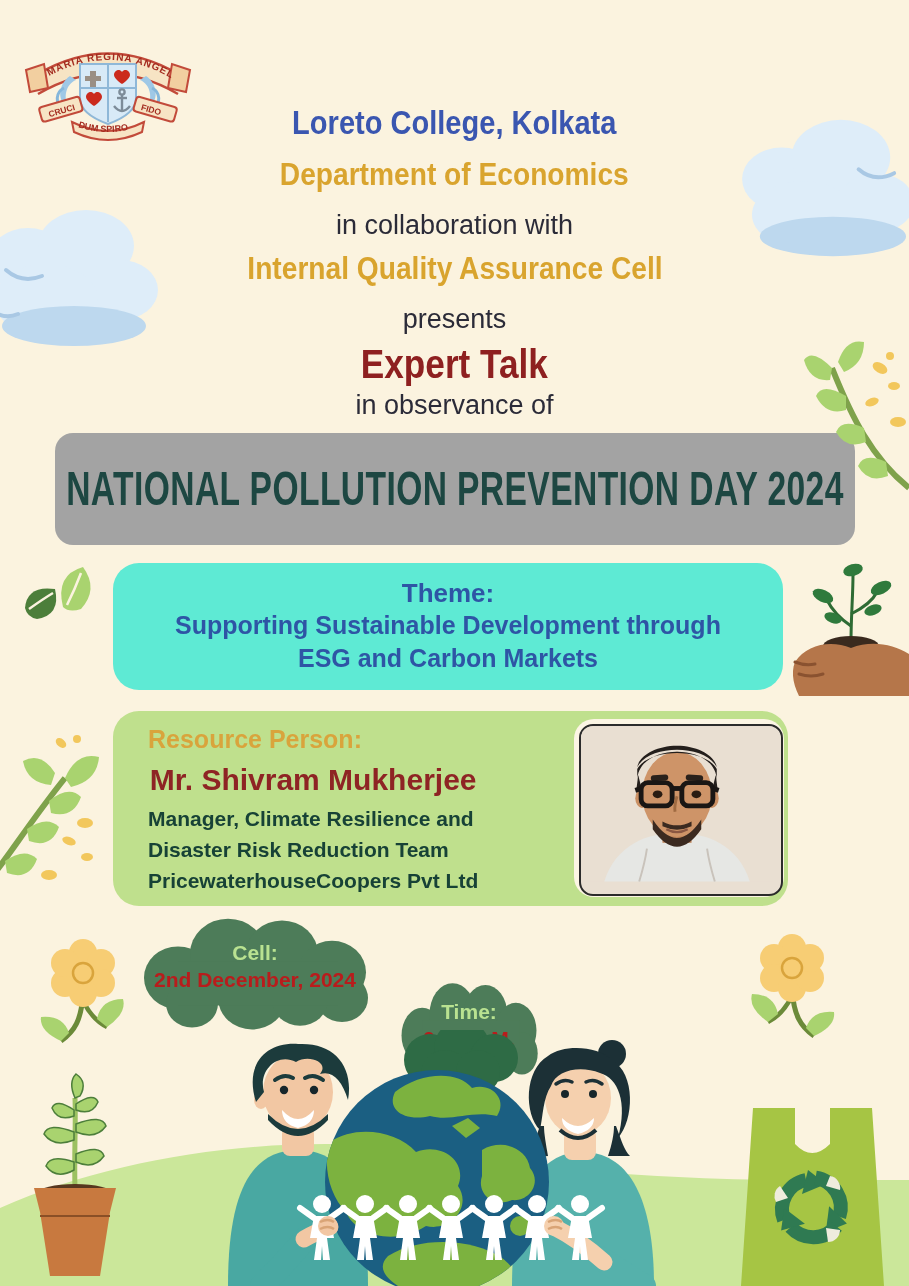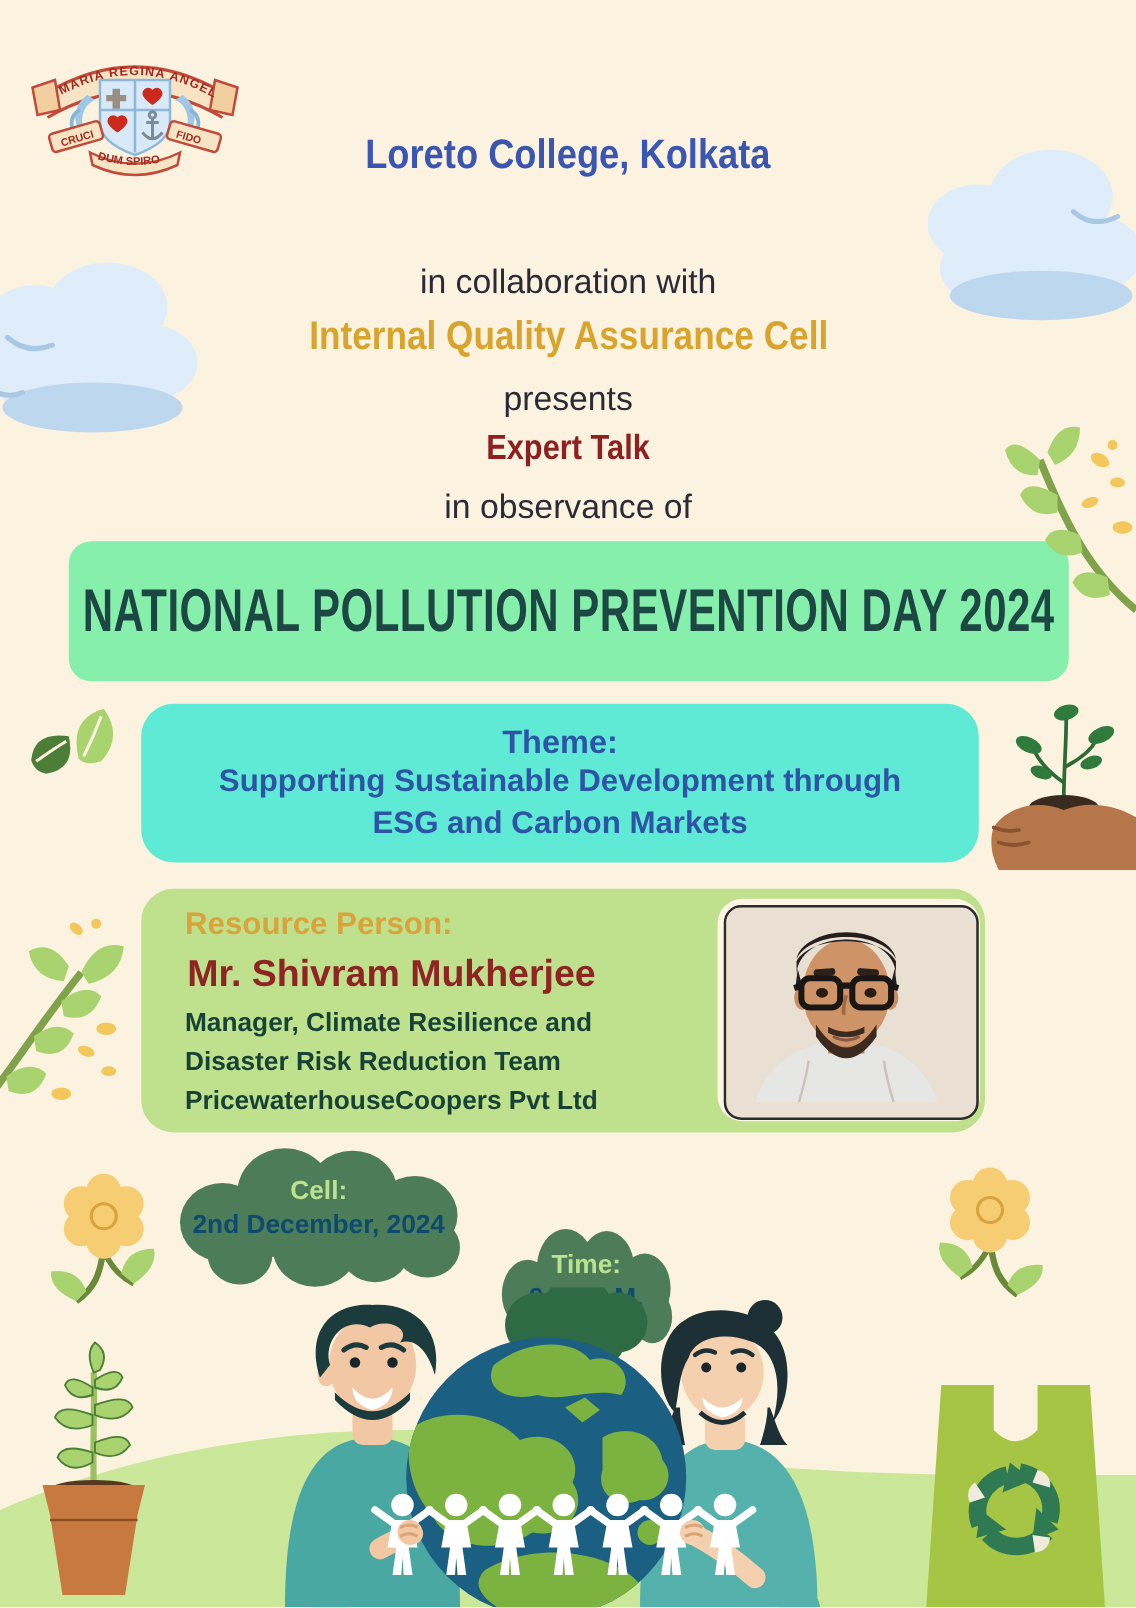--- a/index.html
+++ b/index.html
@@ -8,24 +8,24 @@
     background:#FBF3DF;font-family:"Liberation Sans",sans-serif;
   }
   .abs{position:absolute;}
   .ctr{left:0;width:909px;text-align:center;}
   .cond{display:inline-block;transform:scaleX(0.88);transform-origin:center;white-space:nowrap;}
   .t-college{top:104px;font-size:33px;font-weight:bold;color:#3A56B0;}
   .t-dept{top:156px;font-size:32px;font-weight:bold;color:#D9A42E;}
   .t-collab{top:210px;font-size:27px;color:#2B2B38;}
   .t-iqac{top:250px;font-size:32px;font-weight:bold;color:#D9A42E;}
   .t-presents{top:304px;font-size:27px;color:#2B2B38;}
-  .t-expert{top:342px;font-size:28px;font-weight:bold;color:#8E2020;}
+  .t-expert{top:342px;font-size:40px;font-weight:bold;color:#8E2020;}
   .t-observance{top:390px;font-size:27px;color:#2B2B38;}
   .banner{
-    left:55px;top:433px;width:800px;height:112px;background:#86efac;border-radius:18px;
+    left:55px;top:433px;width:800px;height:112px;background:#a3a3a3;border-radius:18px;
     display:flex;align-items:center;justify-content:center;
   }
   .banner span{
     display:inline-block;transform:scale(0.8,1.15);transform-origin:center;
     white-space:nowrap;font-size:42px;font-weight:bold;color:#1D4742;letter-spacing:0.5px;
   }
   .theme-box{
     left:113px;top:563px;width:670px;height:127px;background:#5eead4;border-radius:26px;
     text-align:center;color:#2E55A5;font-weight:bold;
   }
@@ -40,21 +40,21 @@
   .res-line{font-size:21px;font-weight:bold;color:#174236;line-height:31px;}
   .photo-frame{
     left:574px;top:719px;width:200px;height:168px;background:#FCF5E4;border-radius:20px;
     padding:5px;
   }
   .photo-inner{width:100%;height:100%;border:2px solid #2B2B2B;border-radius:14px;overflow:hidden;background:#E9DFD2;}
   .info-cloud{text-align:center;}
   .info-cloud .blob{position:absolute;left:0;top:0;width:100%;height:100%;}
   .info-cloud .txt{position:relative;font-weight:bold;}
   .info-lbl{color:#B9E291;font-size:21px;}
-  .info-val{color:#0c4a6e;font-size:21px;margin-top:3px;}
+  .info-val{color:#b91c1c;font-size:21px;margin-top:3px;}
   .cloud-date{left:130px;top:915px;width:250px;height:120px;}
   .cloud-date .txt{padding-top:26px;}
   .cloud-time{left:393px;top:980px;width:152px;height:106px;}
   .cloud-time .txt{padding-top:20px;}
   .cloud-venue{left:548px;top:908px;width:168px;height:118px;}
   .cloud-venue .txt{padding-top:24px;}
 </style>
 </head>
 <body>
 
@@ -119,20 +119,21 @@
       <textPath href="#arcTop" startOffset="8">MARIA REGINA ANGELORUM</textPath>
     </text>
     <text x="30" y="88" font-size="8.5" font-weight="bold" fill="#A32B1F" transform="rotate(-16 42 84)">CRUCI</text>
     <text x="123" y="88" font-size="8.5" font-weight="bold" fill="#A32B1F" transform="rotate(16 138 84)">FIDO</text>
     <text font-size="9" font-weight="bold" fill="#A32B1F">
       <textPath href="#arcBottom" startOffset="4">DUM SPIRO</textPath>
     </text>
   </svg>
 
   <div class="abs ctr t-college"><span class="cond">Loreto College, Kolkata</span></div>
+  <div class="abs ctr t-dept"><span class="cond">Department of Economics</span></div>
   <div class="abs ctr t-collab">in collaboration with</div>
   <div class="abs ctr t-iqac"><span class="cond">Internal Quality Assurance Cell</span></div>
   <div class="abs ctr t-presents">presents</div>
   <div class="abs ctr t-expert"><span class="cond">Expert Talk</span></div>
   <div class="abs ctr t-observance">in observance of</div>
 
   <div class="abs banner">
     <span>NATIONAL POLLUTION PREVENTION DAY 2024</span>
   </div>
 

